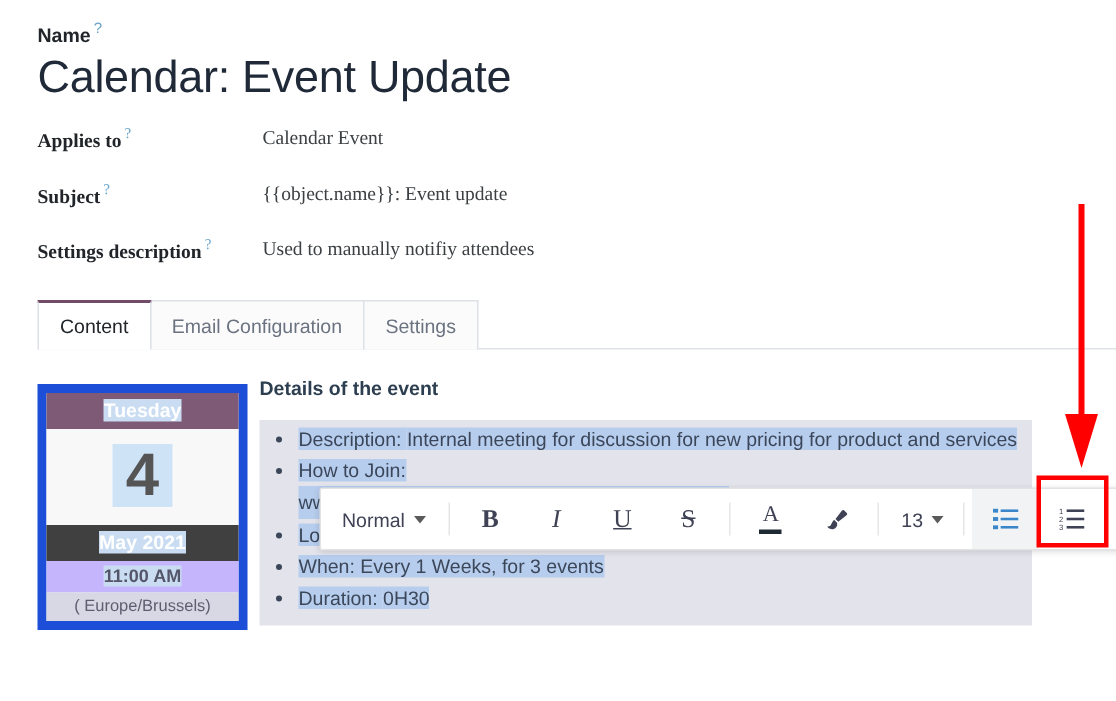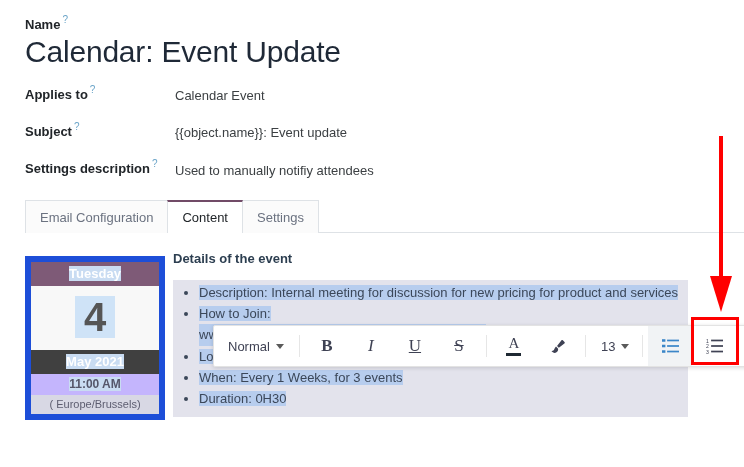--- a/index.html
+++ b/index.html
@@ -38,22 +38,23 @@
   }
   .page-title {
     font-size: 30px;
     font-weight: 400;
     color: #1f2937;
     line-height: 1.15;
     letter-spacing: -0.2px;
   }
   .field-row {
     display: flex;
-    align-items: flex-end;
+    align-items: flex-start;
     margin-bottom: 18px;
+    font-family: Liberation Serif, serif;
   }
   .field-row .lbl {
     width: 150px;
     flex: 0 0 150px;
   }
   .field-row .val {
     font-size: 13px;
     color: #3c4043;
   }
 
@@ -334,25 +335,25 @@
   <div class="field-row">
     <div class="lbl">
       <span class="field-label">Settings description</span><span class="help-icon">?</span>
     </div>
     <div class="val">Used to manually notifiy attendees</div>
   </div>
 </div>
 
 <div class="tabs-wrap">
   <div class="tabs">
+    <div class="tab active">
+      <span>Content</span>
+    </div>
     <div class="tab">
       <span>Email Configuration</span>
-    </div>
-    <div class="tab active">
-      <span>Content</span>
     </div>
     <div class="tab">
       <span>Settings</span>
     </div>
   </div>
   <div class="tabs-rule"></div>
 </div>
 
 <div class="content-body">
 

